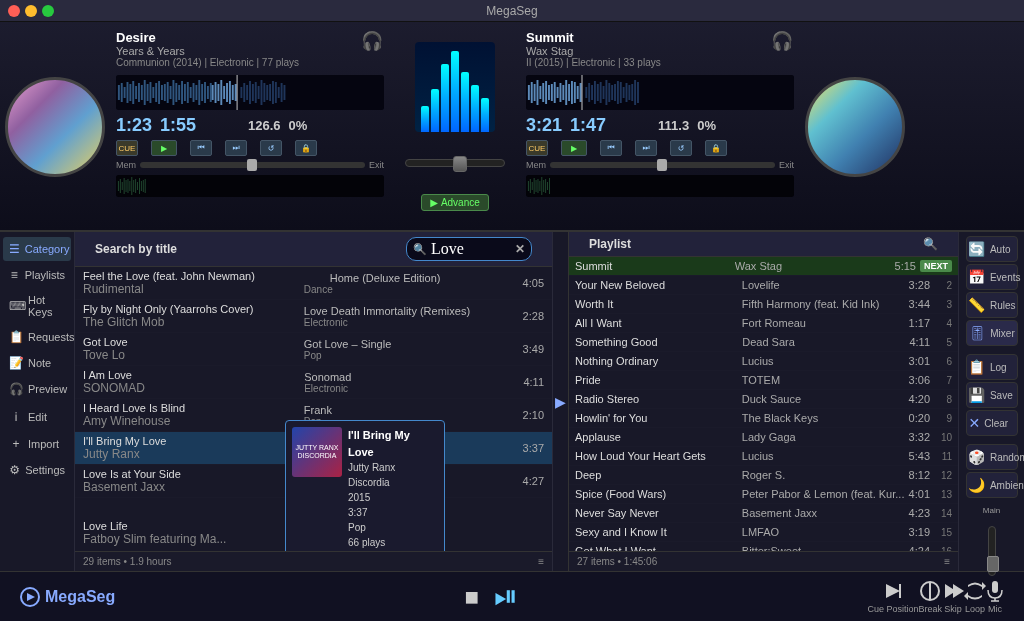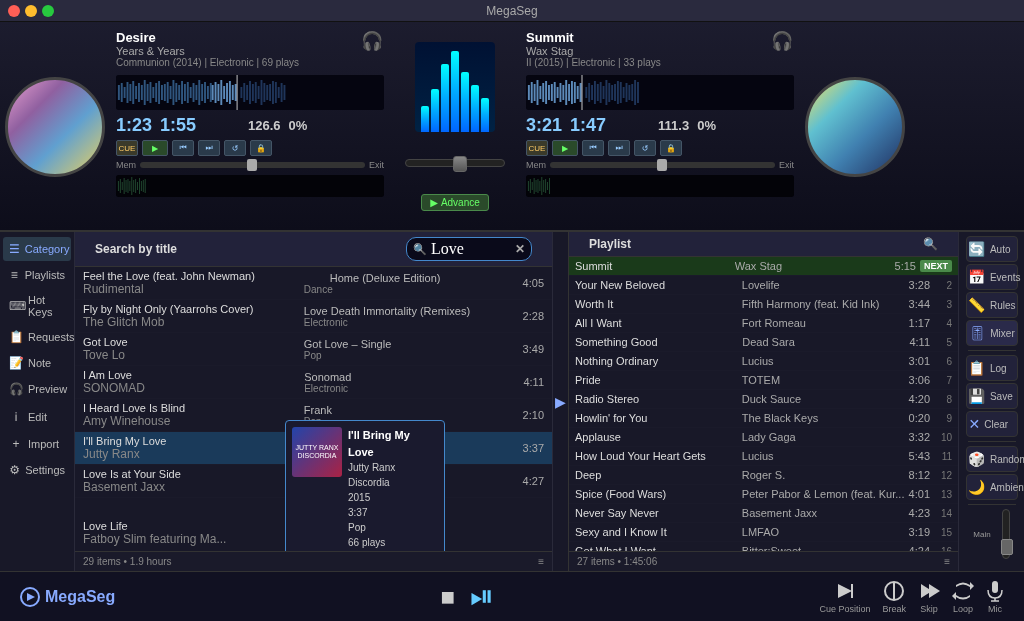--- a/index.html
+++ b/index.html
@@ -99,21 +99,21 @@
       font-weight: bold;
       color: #88ccff;
       margin: 2px 0;
     }
     .deck-times .bpm { font-size: 13px; color: #ccc; margin-left: 44px; }
     .deck-times .pct { font-size: 13px; color: #ccc; }
 
     .deck-controls {
       display: flex;
       align-items: center;
-      gap: 4px;
+      gap: 13px;
       margin: 2px 0;
     }
     .ctrl-btn {
       width: 22px; height: 16px;
       background: #2a3a4a;
       border: 1px solid #456;
       border-radius: 2px;
       display: flex;
       align-items: center;
       justify-content: center;
@@ -383,23 +383,23 @@
       display: flex;
       align-items: center;
       justify-content: space-between;
       padding: 0 20px;
       width: 100%;
     }
     .transport-logo { color: #88aaff; font-size: 16px; font-weight: bold; display: flex; align-items: center; gap: 5px; }
     .transport-controls { display: flex; align-items: center; gap: 15px; }
     .t-btn { font-size: 24px; color: #ccc; cursor: pointer; }
     .t-btn.play { color: #6cf; font-size: 30px; }
-    .transport-right { display: flex; align-items: center; gap: 12px; }
+    .transport-right { display: flex; align-items: center; }
     .t-control { display: flex; flex-direction: column; align-items: center; gap: 2px; font-size: 9px; color: #999; cursor: pointer; }
-    .mic-slider { display: flex; flex-direction: row; align-items: center; gap: 11px; }
+    .mic-slider { display: flex; flex-direction: column; align-items: center; gap: 11px; }
     .mic-track { width: 8px; height: 50px; background: #222; border: 1px solid #444; border-radius: 4px; position: relative; }
     .mic-thumb { position: absolute; bottom: 3px; left: -2px; width: 12px; height: 16px; background: #666; border-radius: 2px; border: 1px solid #888; }
 
     
     .track-popup {
       position: absolute;
       left: 210px;
       bottom: 10px;
       width: 160px;
       background: #1a1a2e;
@@ -456,21 +456,21 @@
   </div>
 
   <div class="deck" style="max-width: 280px;">
     <div class="deck-header">
       <div>
         <div class="deck-title">Desire</div>
         <div class="deck-artist">Years &amp; Years</div>
         <div class="deck-meta">
           <span>Communion (2014)</span> |
           <span>Electronic</span> |
-          <span>69 plays</span>
+          <span>77 plays</span>
         </div>
       </div>
       <span class="deck-icon">🎧</span>
     </div>
 
     <div class="waveform">
       <svg viewBox="0 0 280 35" preserveAspectRatio="none" xmlns="http://www.w3.org/2000/svg">
         <rect x="0" y="0" width="280" height="35" fill="#050510"></rect>
 
         <g fill="#3a6a9a" opacity="0.8">

